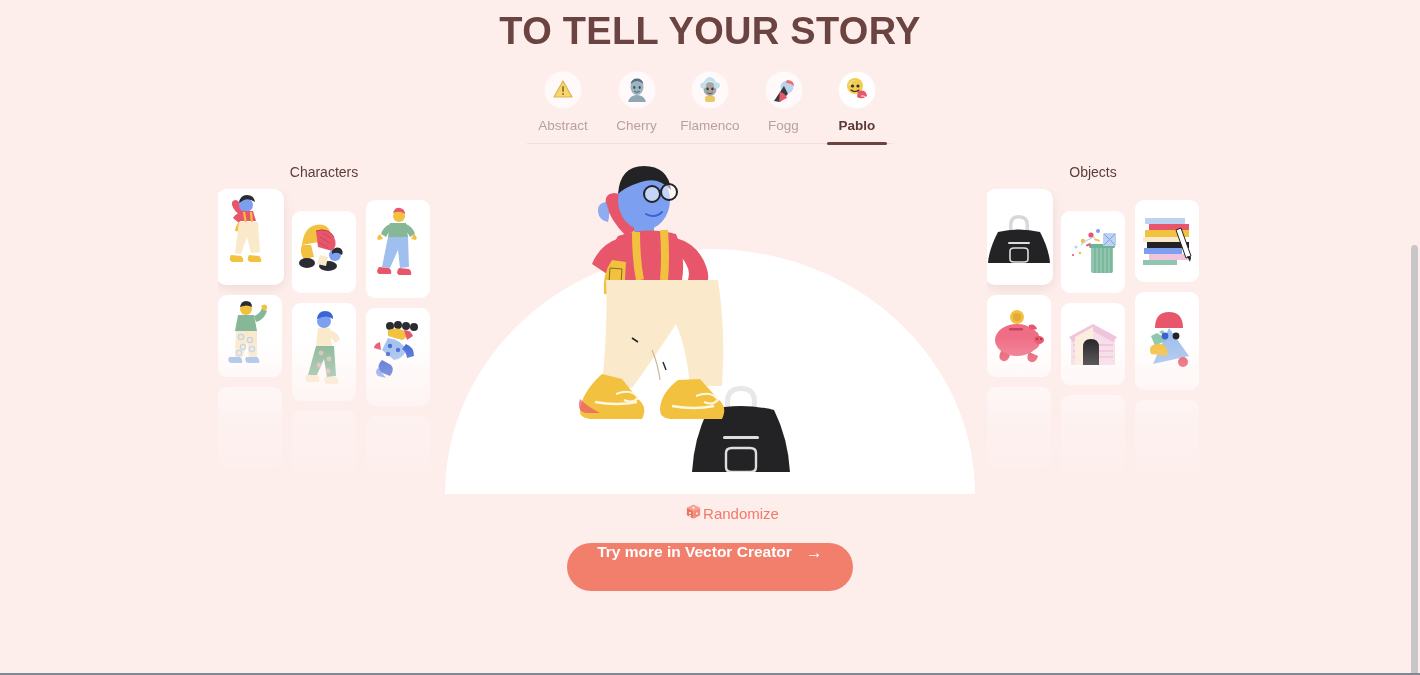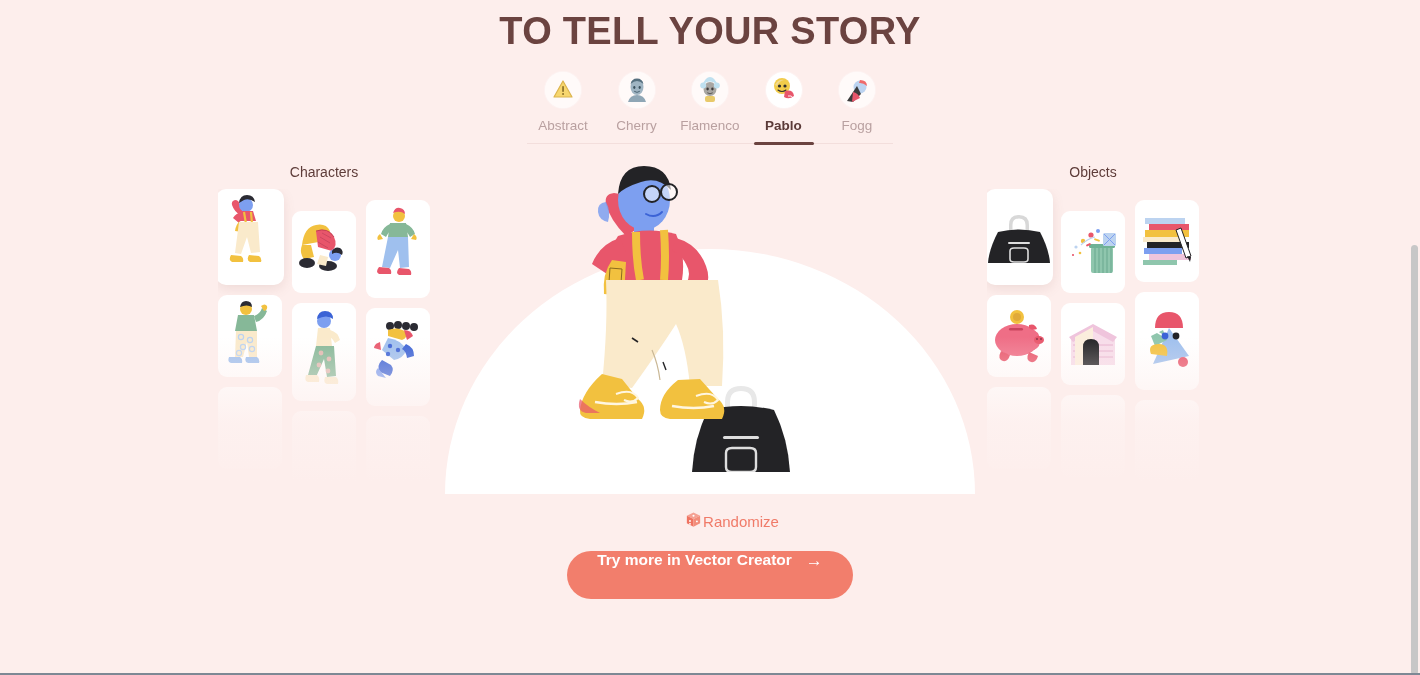--- a/index.html
+++ b/index.html
@@ -157,21 +157,21 @@
     position: absolute;
     left: 440px;
     top: 0px;
     width: 540px;
     height: 338px;
   }
   .canvas svg { display: block; width: 100%; height: 100%; }
 
   
   .randomize {
-    margin-top: 8px;
+    margin-top: 0;
     display: flex;
     align-items: center;
     justify-content: center;
     cursor: pointer;
     padding-left: 43px;
   }
   .randomize .rnd-label {
     color: #f07a68;
     font-size: 15px;
   }
@@ -264,47 +264,47 @@
           <ellipse cx="11.2" cy="13.5" rx="3" ry="3" fill="#bfe0ef"></ellipse>
           <ellipse cx="24.8" cy="13.5" rx="3" ry="3" fill="#bfe0ef"></ellipse>
           <ellipse cx="15.6" cy="17" rx="1.2" ry="1.4" fill="#3d3b3a"></ellipse>
           <ellipse cx="20.4" cy="17" rx="1.2" ry="1.4" fill="#3d3b3a"></ellipse>
           <path d="M15.6 21 q2.4 1.8 4.8 0" stroke="#5a5754" stroke-width="1" fill="none" stroke-linecap="round"></path>
         </svg>
       </span>
       <span class="tab-label">Flamenco</span>
     </div>
 
+    <div class="tab">
+      <span class="avatar">
+        <svg viewBox="0 0 36 36">
+          <circle cx="18" cy="18" r="18" fill="#fffaf9"></circle>
+          <ellipse cx="21" cy="15" rx="6.5" ry="6.5" fill="#bcd3f0"></ellipse>
+          <path d="M21 8 q7 0 7 6 q-4-3.5-8-3 z" fill="#ef6a6a"></path>
+          <path d="M8 29 L18 14 L22 22 L14 30 z" fill="#3b3b3b"></path>
+          <path d="M14 20 q5 1 7 6 l-8 4 z" fill="#e8566b"></path>
+        </svg>
+      </span>
+      <span class="tab-label">Fogg</span>
+    </div>
+
     <div class="tab active">
       <span class="avatar">
         <svg viewBox="0 0 36 36">
           <circle cx="18" cy="18" r="18" fill="#ffffff"></circle>
           <circle cx="16" cy="14" r="8" fill="#f2cc4a"></circle>
           <path d="M9 13 q3-6 9-5 q-5 1 -7 6 z" fill="#f0d98f"></path>
           <circle cx="13.5" cy="14" r="1.6" fill="#2e2e2e"></circle>
           <circle cx="19" cy="14" r="1.6" fill="#2e2e2e"></circle>
           <path d="M12 18 q4 3 8 0" stroke="#2e2e2e" stroke-width="1.1" fill="none" stroke-linecap="round"></path>
           <path d="M19 19 q8-2 9 5 q-5 4 -10 1 z" fill="#e8566b"></path>
           <path d="M22 24 q4-1 5 2" stroke="#ffffff" stroke-width="0.9" fill="none"></path>
         </svg>
       </span>
       <span class="tab-label">Pablo</span>
-    </div>
-
-    <div class="tab">
-      <span class="avatar">
-        <svg viewBox="0 0 36 36">
-          <circle cx="18" cy="18" r="18" fill="#fffaf9"></circle>
-          <ellipse cx="21" cy="15" rx="6.5" ry="6.5" fill="#bcd3f0"></ellipse>
-          <path d="M21 8 q7 0 7 6 q-4-3.5-8-3 z" fill="#ef6a6a"></path>
-          <path d="M8 29 L18 14 L22 22 L14 30 z" fill="#3b3b3b"></path>
-          <path d="M14 20 q5 1 7 6 l-8 4 z" fill="#e8566b"></path>
-        </svg>
-      </span>
-      <span class="tab-label">Fogg</span>
     </div>
 
   </nav>
 </div>
 
 <div class="stage-area">
 
   <div class="panel-title" id="characters-title">Characters</div>
 
   <div class="panel-title" id="objects-title">Objects</div>

